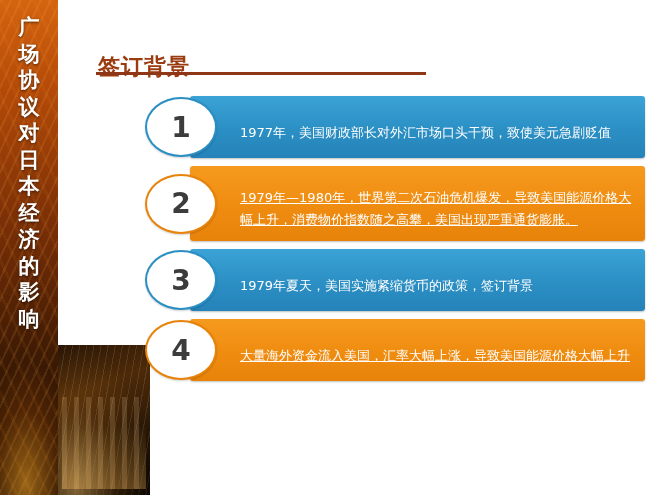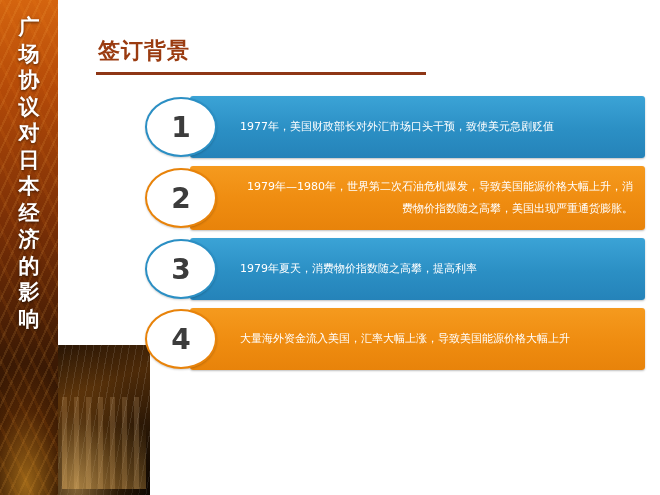--- a/index.html
+++ b/index.html
@@ -83,21 +83,21 @@
     position: absolute;
     left: 0; top: 0;
     width: 92px; height: 150px;
     background: radial-gradient(ellipse at 20% 95%, rgba(255,200,110,0.45) 0%, rgba(255,160,40,0.10) 40%, rgba(0,0,0,0) 70%);
   }
 
   
   .header-title {
     position: absolute;
     left: 98px;
-    top: 36px;
+    top: 52px;
     color: #9a3b10;
     font-size: 22px;
     font-weight: bold;
     letter-spacing: 1px;
   }
   .header-rule {
     position: absolute;
     left: 96px;
     top: 72px;
     width: 330px;
@@ -113,36 +113,36 @@
     width: 500px;
   }
   .row {
     position: relative;
     margin-bottom: 8px;
   }
   .bar {
     position: relative;
     margin-left: 45px;
     border-radius: 3px;
-    padding: 10px 12px 10px 50px;
+    padding: 21px 12px 10px 50px;
     color: #ffffff;
-    font-size: 11px;
+    font-size: 13px;
     line-height: 22px;
     box-sizing: border-box;
     min-height: 62px;
     display: flex;
     align-items: center;
     box-shadow: 0 1px 2px rgba(0,0,0,0.25);
-    text-align: right;
   }
   .bar-blue {
     background: linear-gradient(to bottom, #3ba3d6 0%, #2b8fc4 55%, #2583b9 100%);
   }
   .bar-orange {
     background: linear-gradient(to bottom, #f59a1e 0%, #ef8c10 55%, #e8830a 100%);
+    text-decoration: underline;
   }
   .bar-text { display: block; }
 
   .circle {
     position: absolute;
     left: 0;
     top: 50%;
     transform: translateY(-50%);
     width: 72px;
     height: 60px;
@@ -204,21 +204,21 @@
 
     <div class="row">
       <div class="bar bar-orange">
         <span class="bar-text">1979年—1980年，世界第二次石油危机爆发，导致美国能源价格大幅上升，消费物价指数随之高攀，美国出现严重通货膨胀。</span>
       </div>
       <div class="circle">2</div>
     </div>
 
     <div class="row">
       <div class="bar bar-blue">
-        <span class="bar-text">1979年夏天，消费物价指数随之高攀，提高利率</span>
+        <span class="bar-text">1979年夏天，美国实施紧缩货币的政策，签订背景</span>
       </div>
       <div class="circle blue">3</div>
     </div>
 
     <div class="row">
       <div class="bar bar-orange">
         <span class="bar-text">大量海外资金流入美国，汇率大幅上涨，导致美国能源价格大幅上升</span>
       </div>
       <div class="circle">4</div>
     </div>

